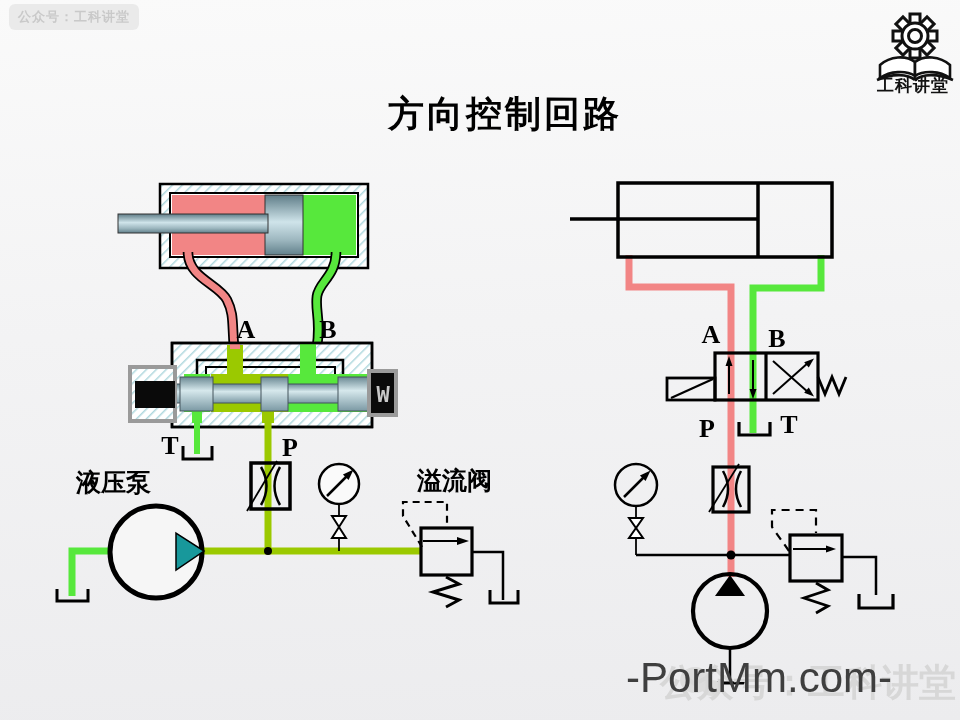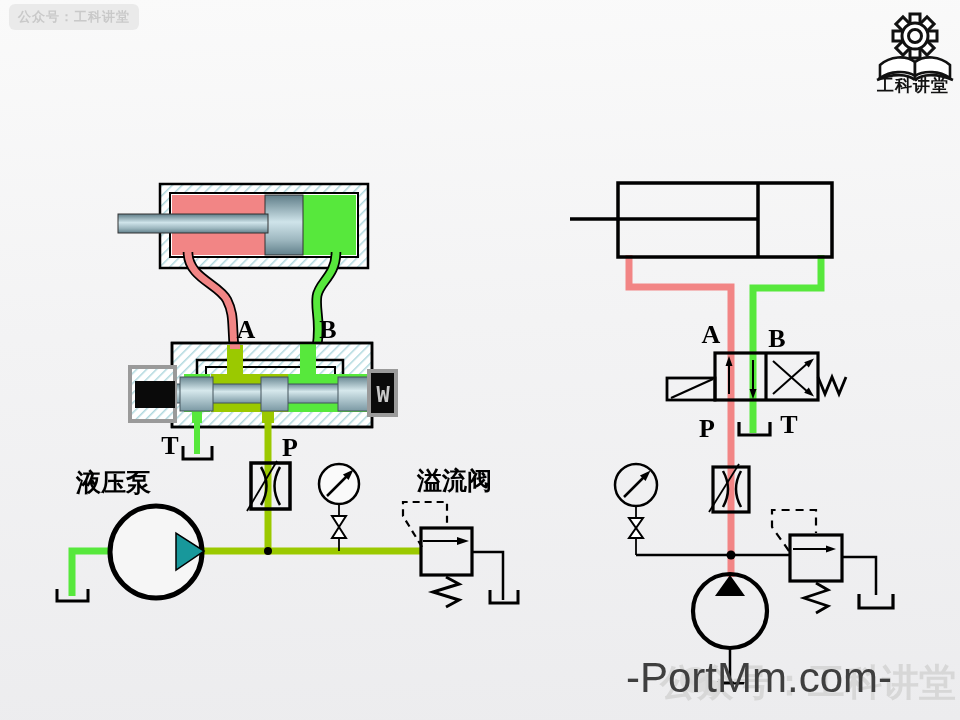--- a/index.html
+++ b/index.html
@@ -23,20 +23,21 @@
   .wm-faint{font-family:"Liberation Sans", sans-serif;font-weight:bold;font-size:37px;fill:#d7d7d7;}
   .wm-dark{font-family:"Liberation Sans", sans-serif;font-size:42px;fill:#3f3f3f;}
 </style>
 </head>
 <body>
 
 <div class="slide">
 
   <div class="badge">公众号：工科讲堂</div>
 
+  <div class="page-title">方向控制回路</div>
 
   <div class="logo">
     <svg width="90" height="86" viewBox="0 0 90 86">
       <g transform="translate(47,24)">
         <g stroke="#111" stroke-width="3" fill="#fff">
           <rect x="-5" y="-22" width="10" height="10"></rect>
           <rect x="-5" y="-22" width="10" height="10" transform="rotate(45)"></rect>
           <rect x="-5" y="-22" width="10" height="10" transform="rotate(90)"></rect>
           <rect x="-5" y="-22" width="10" height="10" transform="rotate(135)"></rect>
           <rect x="-5" y="-22" width="10" height="10" transform="rotate(180)"></rect>

